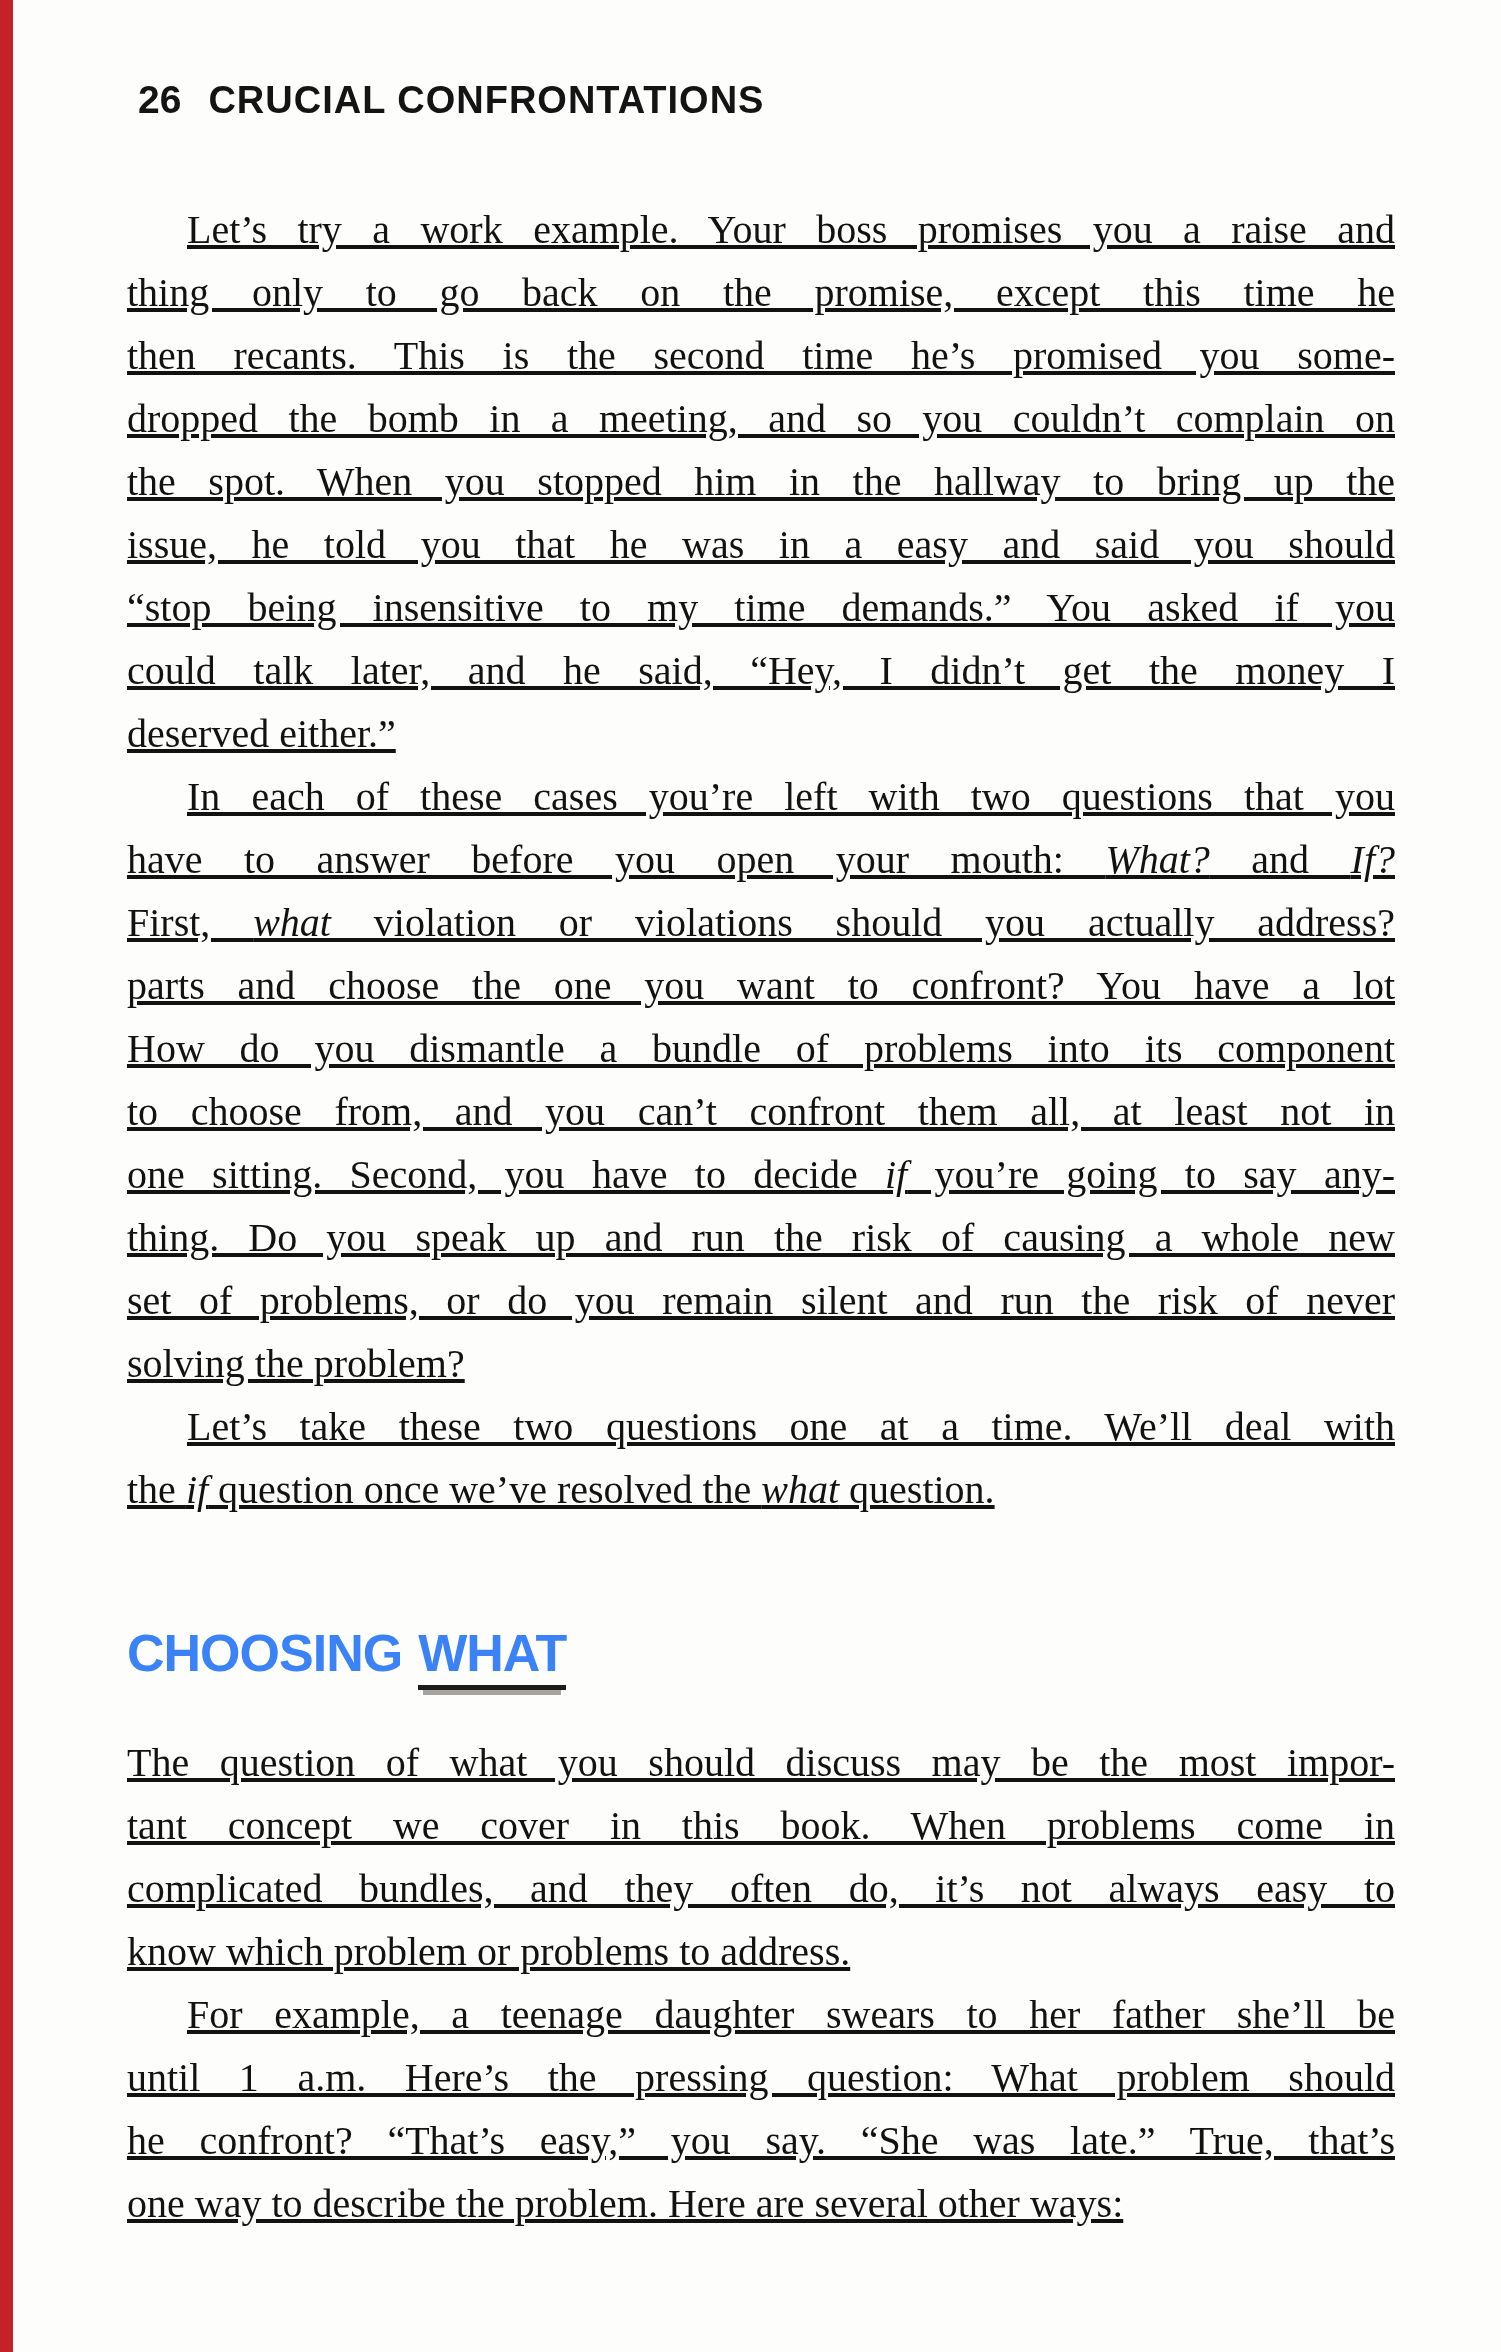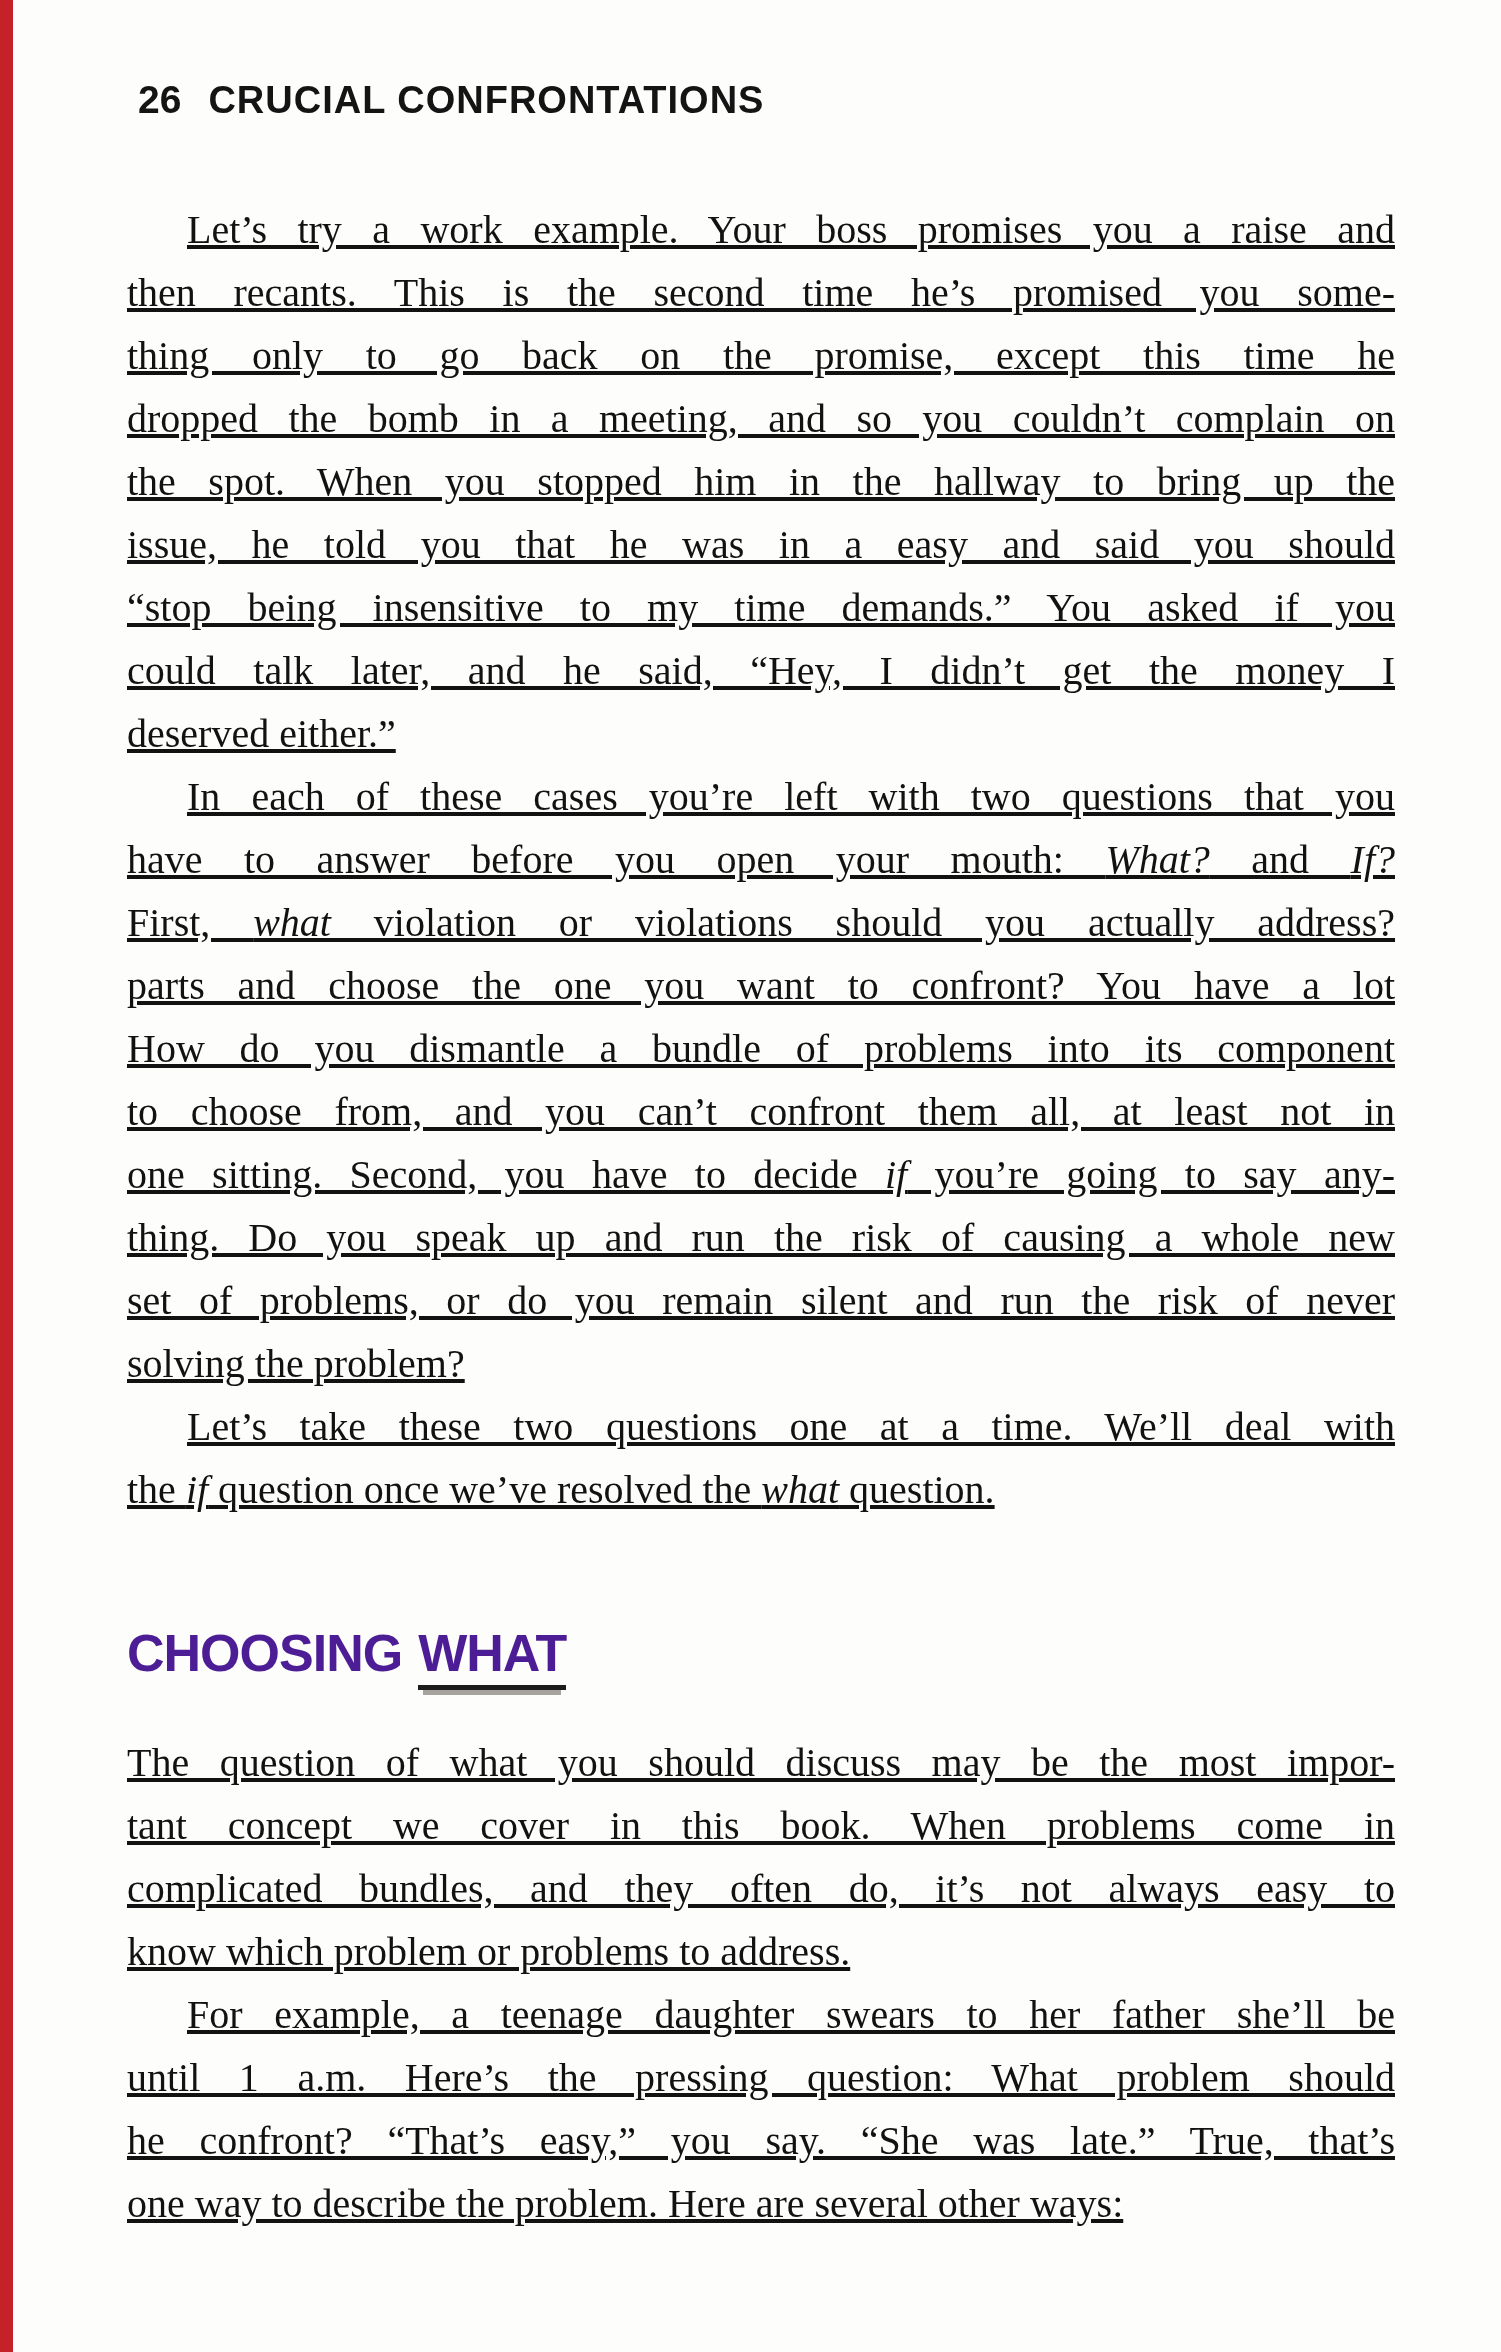--- a/index.html
+++ b/index.html
@@ -53,21 +53,21 @@
   .jline.last { text-align-last: left; }
   .jline.ind { padding-left: 60px; }
   .jline i { font-style: italic; }
   .section-heading {
     margin: 104px 0 50px 0;
     font-family: "Liberation Sans", sans-serif;
     font-size: 52px;
     font-weight: 700;
     letter-spacing: -1px;
     line-height: 56px;
-    color: #4c1d95;
+    color: #3b82f6;
   }
   .section-heading .w1 { margin-right: 16px; }
   .section-heading .u {
     border-bottom: 5px solid #1c1c1c;
     box-shadow: 0 10px 0 -5px #a6a29e;
     padding-bottom: 3px;
   }
 </style>
 </head>
 <body>
@@ -79,22 +79,22 @@
   <div class="running-head">
     <span class="page-num">26</span>
     <span class="head-title">CRUCIAL CONFRONTATIONS</span>
   </div>
 
   <div class="body-col">
 
     <div id="para-group-1">
         <div class="paragraph">
           <div class="jline ind">Let’s try a work example. Your boss promises you a raise and</div>
+          <div class="jline">thing only to go back on the promise, except this time he</div>
           <div class="jline">then recants. This is the second time he’s promised you some-</div>
-          <div class="jline">thing only to go back on the promise, except this time he</div>
           <div class="jline">dropped the bomb in a meeting, and so you couldn’t complain on</div>
           <div class="jline">the spot. When you stopped him in the hallway to bring up the</div>
           <div class="jline">issue, he told you that he was in a easy and said you should</div>
           <div class="jline">“stop being insensitive to my time demands.” You asked if you</div>
           <div class="jline">could talk later, and he said, “Hey, I didn’t get the money I</div>
           <div class="jline last">deserved either.”</div>
         </div>
         <div class="paragraph">
           <div class="jline ind">In each of these cases you’re left with two questions that you</div>
           <div class="jline">have to answer before you open your mouth: <i>What?</i> and <i>If?</i></div>

